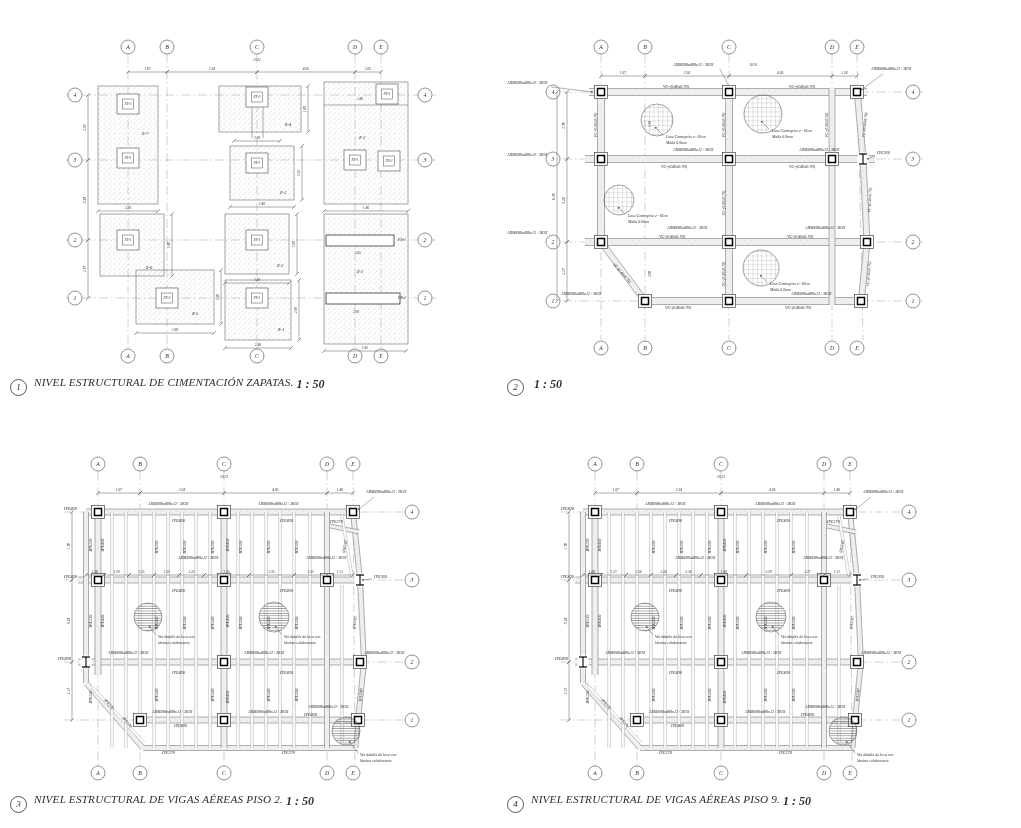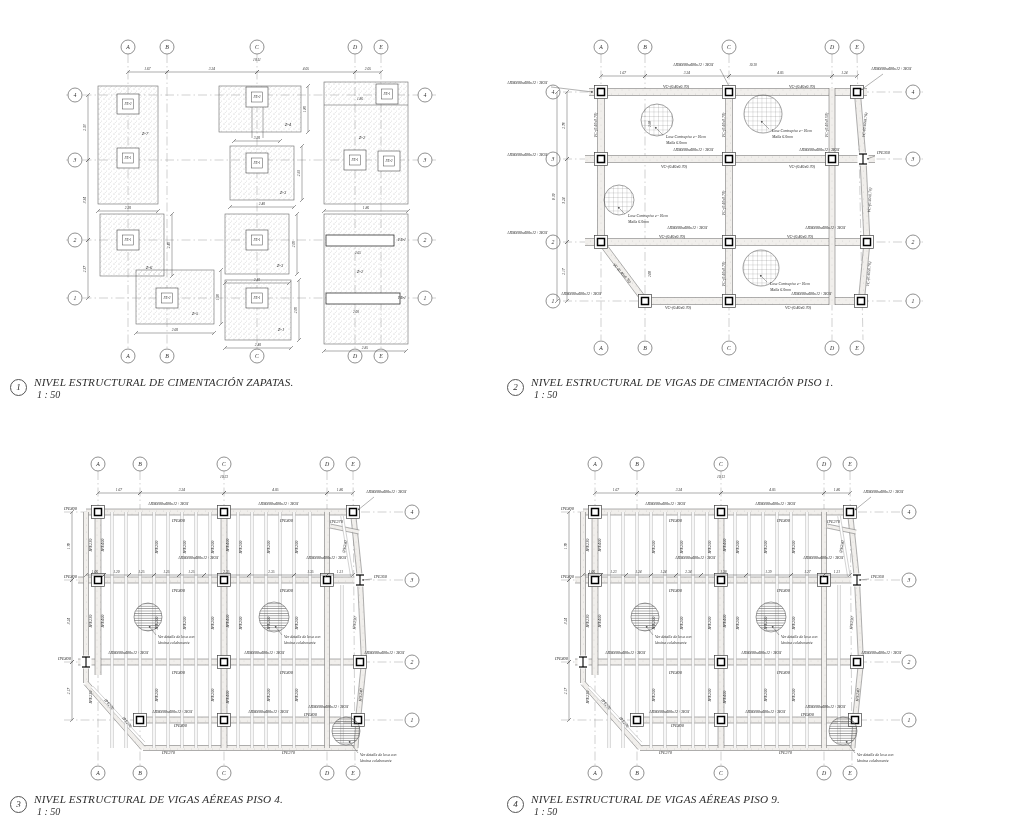--- a/index.html
+++ b/index.html
@@ -7,23 +7,23 @@
          font-family:"Liberation Serif",serif;color:#2e2e2e;}
   .panel{position:absolute;}
   #panel1{left:8px;top:8px;width:492px;height:403px;}
   #panel2{left:505px;top:8px;width:516px;height:403px;}
   #panel3{left:8px;top:425px;width:492px;height:403px;}
   #panel4{left:505px;top:425px;width:516px;height:403px;}
   .plan{position:absolute;left:0;top:0;}
   .caption{position:absolute;left:2px;top:368px;display:flex;gap:7px;align-items:flex-start;}
   .cbub{width:15px;height:15px;border:0.9px solid #555;border-radius:50%;font-size:9px;
         font-style:italic;line-height:15px;text-align:center;flex:0 0 auto;margin-top:3px;}
-  .cap-text{display:flex;flex-direction:column;}
+  .cap-text{display:flex;flex-direction:row;}
   .cap-title{font-size:11.2px;font-style:italic;letter-spacing:.2px;white-space:nowrap;}
-  .cap-scale{font-size:10px;font-style:italic;margin-left:3px;margin-top:1px;}
+  .cap-scale{font-size:12px;font-style:italic;margin-left:3px;margin-top:1px;font-weight:bold;}
 </style>
 </head>
 <body>
 
 <div class="sheet">
   <svg width="0" height="0">
     <defs>
       <pattern id="stipZ" width="5" height="5" patternUnits="userSpaceOnUse">
         <circle cx="1" cy="1" r="0.4" fill="#7d7d7d"></circle>
         <circle cx="3.5" cy="3" r="0.35" fill="#8a8a8a"></circle>
@@ -438,21 +438,20 @@
         <text x="294" y="143" font-size="4.2" text-anchor="start" fill="#2f2f2f" font-style="italic" font-family="&quot;Liberation Serif&quot;, serif">ARM400x400x12+3KSI</text>
         <text x="2" y="226" font-size="4.2" text-anchor="start" fill="#2f2f2f" font-style="italic" font-family="&quot;Liberation Serif&quot;, serif">ARM400x400x12+3KSI</text>
         <text x="162" y="221" font-size="4.2" text-anchor="start" fill="#2f2f2f" font-style="italic" font-family="&quot;Liberation Serif&quot;, serif">ARM400x400x12+3KSI</text>
         <text x="300" y="221" font-size="4.2" text-anchor="start" fill="#2f2f2f" font-style="italic" font-family="&quot;Liberation Serif&quot;, serif">ARM400x400x12+3KSI</text>
         <text x="56" y="287" font-size="4.2" text-anchor="start" fill="#2f2f2f" font-style="italic" font-family="&quot;Liberation Serif&quot;, serif">ARM400x400x12+3KSI</text>
         <text x="286" y="287" font-size="4.2" text-anchor="start" fill="#2f2f2f" font-style="italic" font-family="&quot;Liberation Serif&quot;, serif">ARM400x400x12+3KSI</text>
       </svg>
     <div class="caption">
       <span class="cbub">2</span>
       <span class="cap-text">
-        <span class="cap-title">NIVEL ESTRUCTURAL DE VIGAS DE CIMENTACIÓN PISO 1.</span>
         <span class="cap-scale">1 : 50</span>
       </span>
     </div>
   </section>
 
   <section class="panel" id="panel3">
     <svg id="plan3" class="plan" width="492" height="366" viewBox="0 0 492 366">
         <line x1="90" y1="46" x2="90" y2="340" stroke="#979797" stroke-width="0.45" stroke-dasharray="9 3 1.5 3"></line>
         <line x1="132" y1="46" x2="132" y2="340" stroke="#979797" stroke-width="0.45" stroke-dasharray="9 3 1.5 3"></line>
         <line x1="216" y1="46" x2="216" y2="340" stroke="#979797" stroke-width="0.45" stroke-dasharray="9 3 1.5 3"></line>
@@ -747,21 +746,21 @@
         <line x1="317" y1="152" x2="321" y2="148" stroke="#5a5a5a" stroke-width="0.6"></line>
         <text x="302.5" y="148.4" font-size="3.6" text-anchor="middle" fill="#2f2f2f" font-style="italic" font-family="&quot;Liberation Serif&quot;, serif">1.35</text>
         <line x1="319" y1="150" x2="345" y2="150" stroke="#5a5a5a" stroke-width="0.5"></line>
         <line x1="317" y1="152" x2="321" y2="148" stroke="#5a5a5a" stroke-width="0.6"></line>
         <line x1="343" y1="152" x2="347" y2="148" stroke="#5a5a5a" stroke-width="0.6"></line>
         <text x="332" y="148.4" font-size="3.6" text-anchor="middle" fill="#2f2f2f" font-style="italic" font-family="&quot;Liberation Serif&quot;, serif">1.31</text>
       </svg>
     <div class="caption">
       <span class="cbub">3</span>
       <span class="cap-text">
-        <span class="cap-title">NIVEL ESTRUCTURAL DE VIGAS AÉREAS PISO 4.</span>
+        <span class="cap-title">NIVEL ESTRUCTURAL DE VIGAS AÉREAS PISO 2.</span>
         <span class="cap-scale">1 : 50</span>
       </span>
     </div>
   </section>
 
   <section class="panel" id="panel4">
     <svg id="plan4" class="plan" width="492" height="366" viewBox="0 0 492 366">
         <line x1="90" y1="46" x2="90" y2="340" stroke="#979797" stroke-width="0.45" stroke-dasharray="9 3 1.5 3"></line>
         <line x1="132" y1="46" x2="132" y2="340" stroke="#979797" stroke-width="0.45" stroke-dasharray="9 3 1.5 3"></line>
         <line x1="216" y1="46" x2="216" y2="340" stroke="#979797" stroke-width="0.45" stroke-dasharray="9 3 1.5 3"></line>

